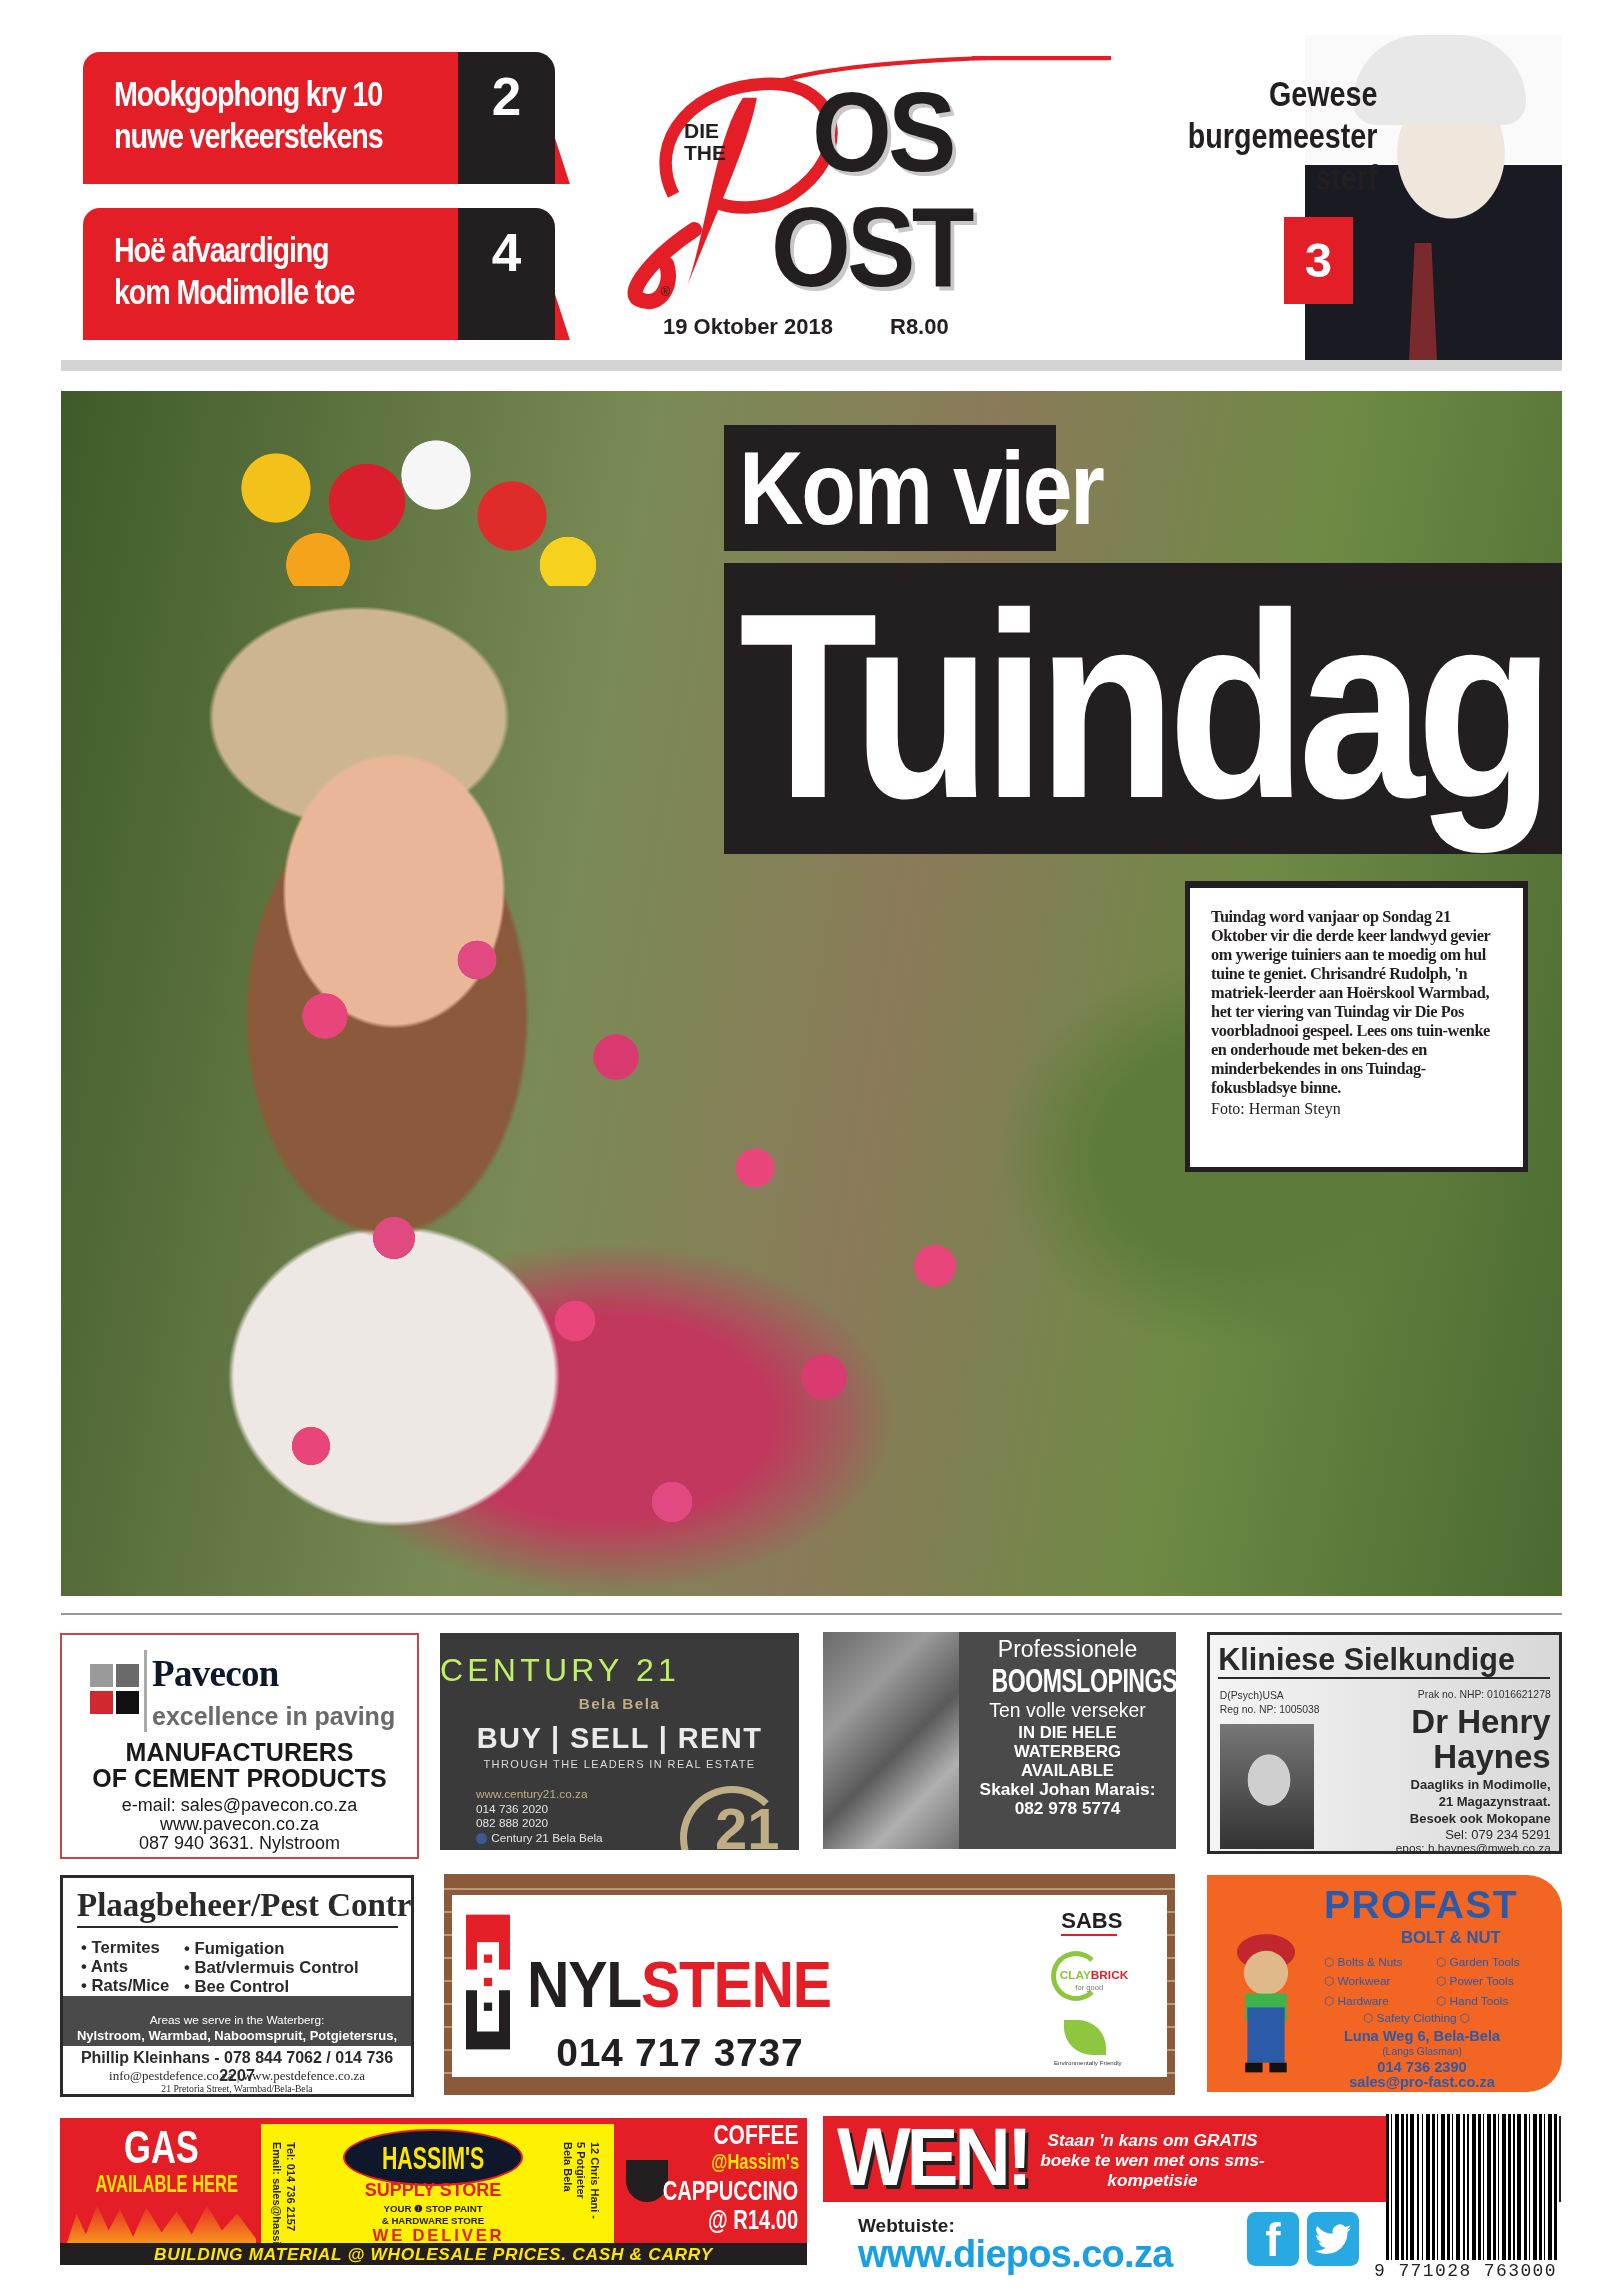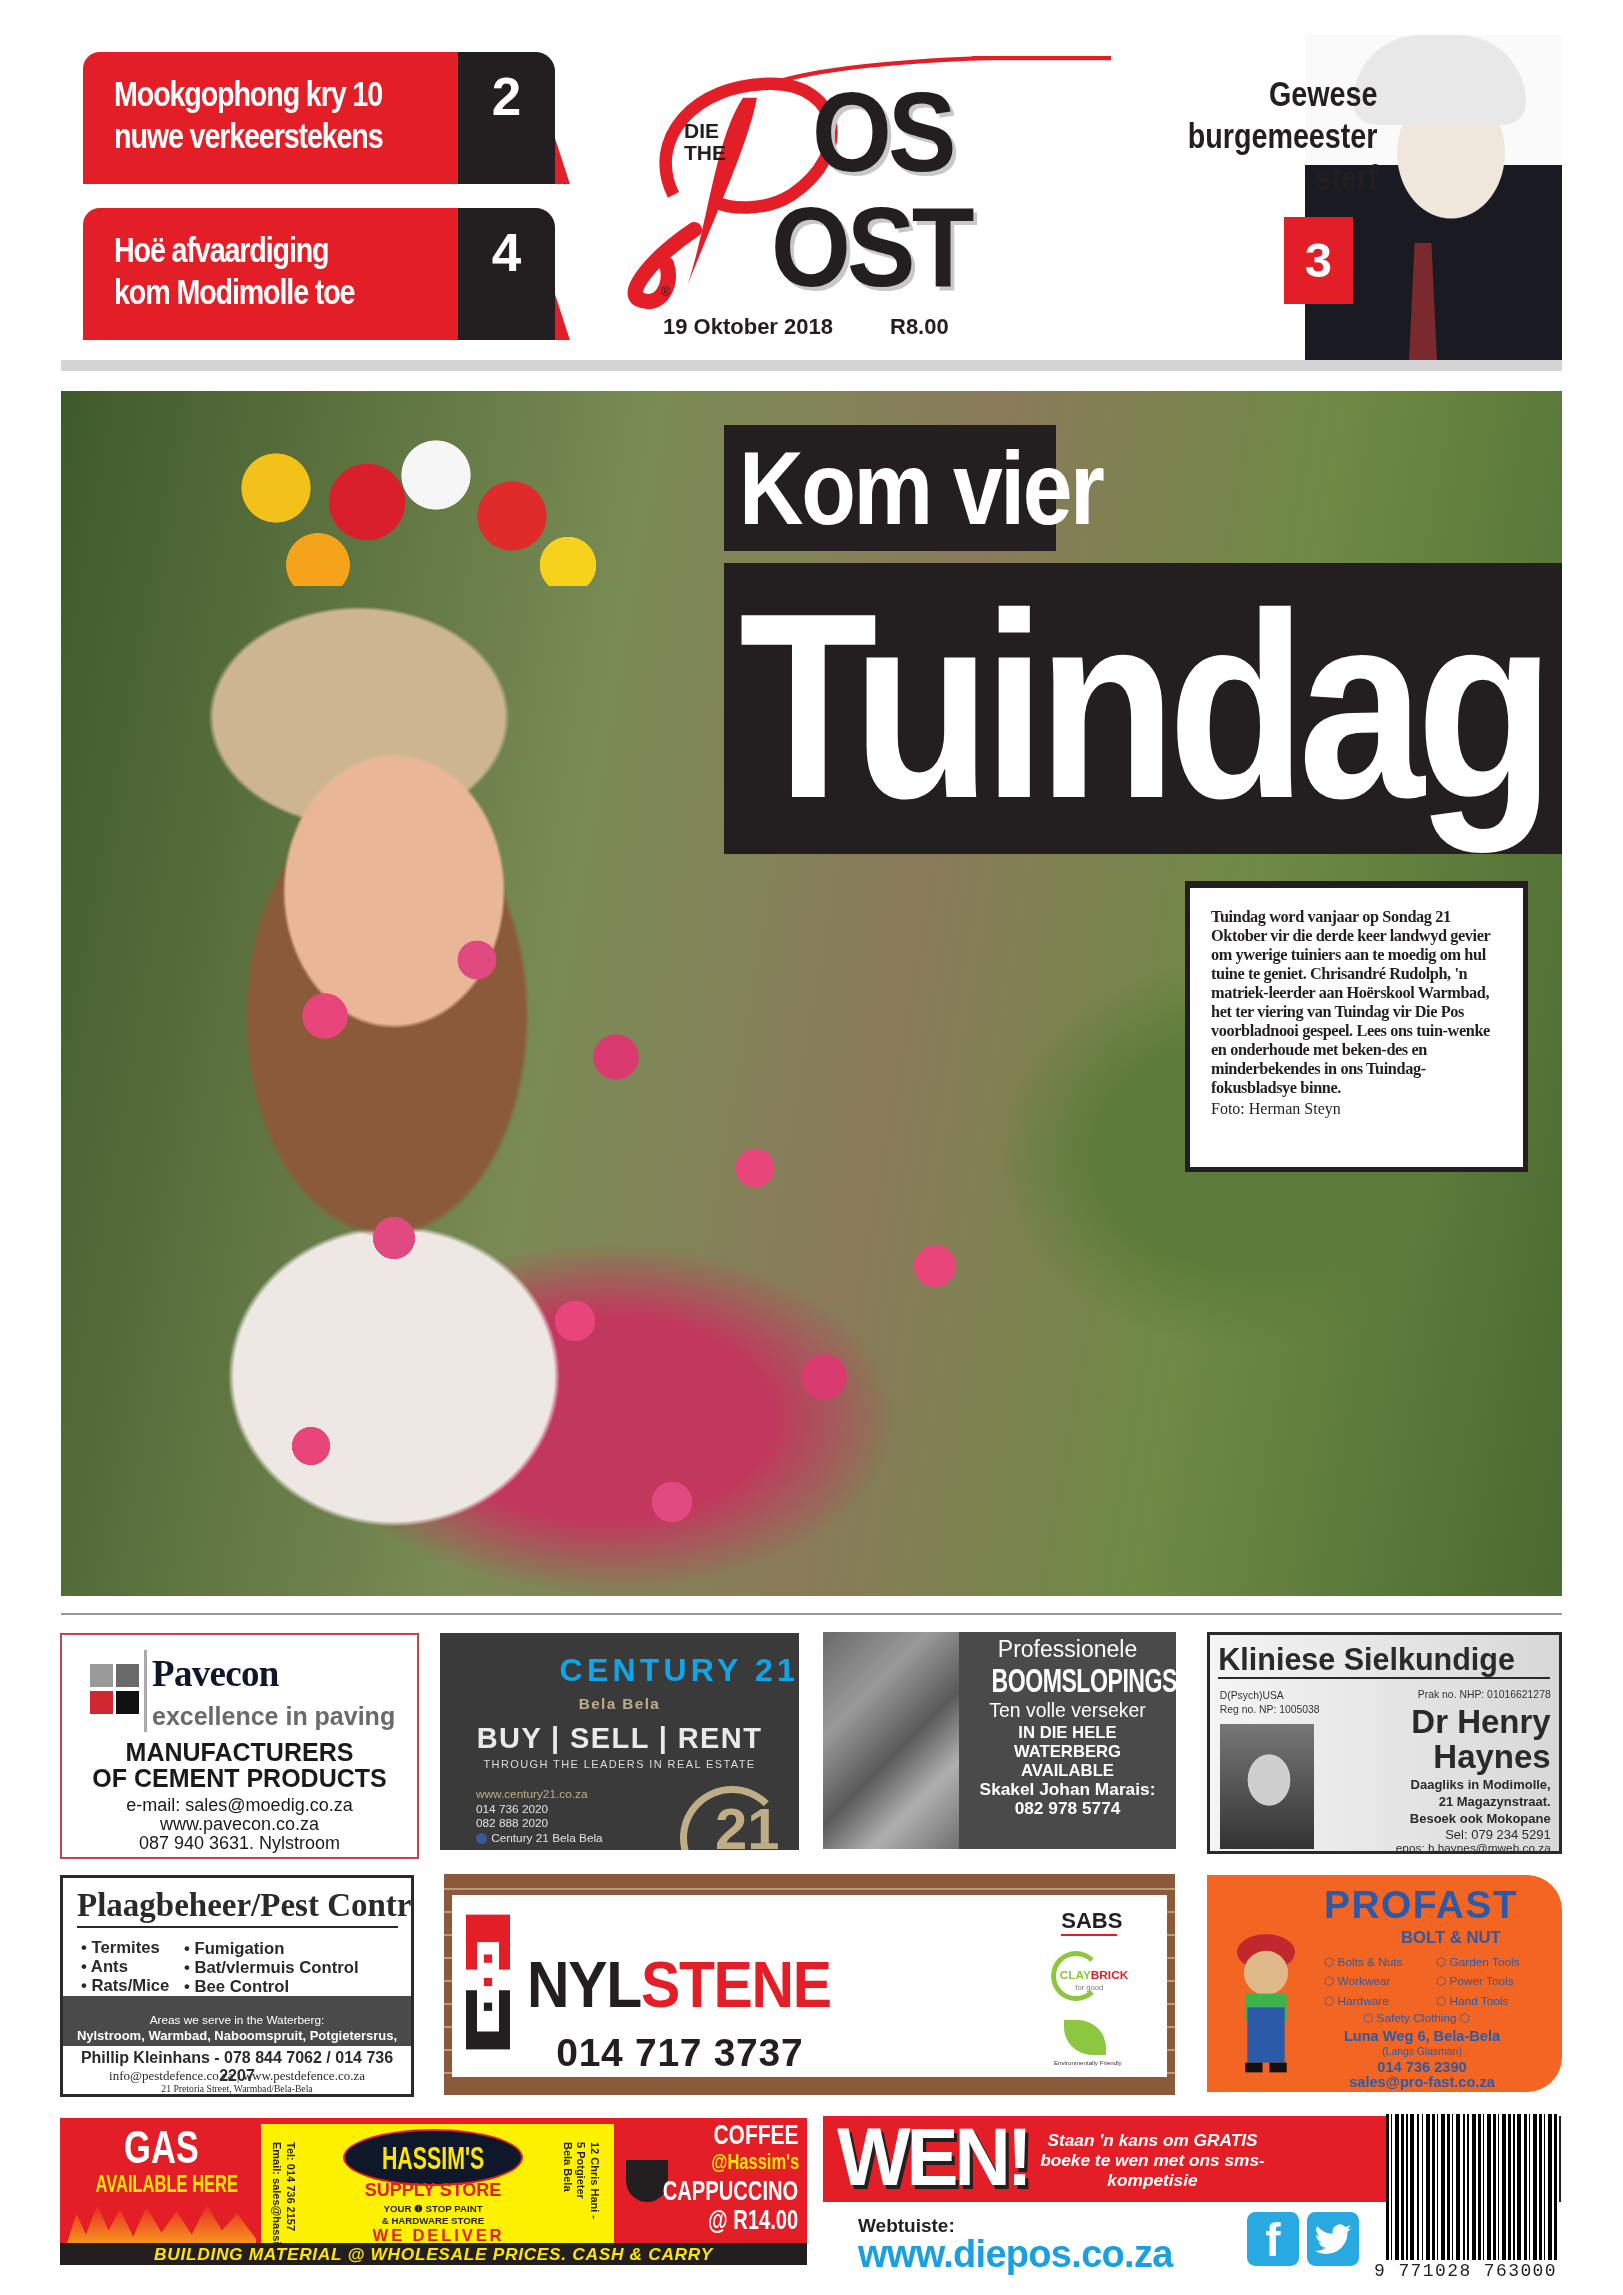--- a/index.html
+++ b/index.html
@@ -78,21 +78,21 @@
   .pavecon { left: 60px; top: 1633px; width: 359px; height: 226px; border: 2.1px solid #c0484a; background: #fff; }
   .pavecon .sq { position: absolute; width: 23px; height: 23px; }
   .pavecon .brand { position: absolute; left: 90px; top: 9.7px; font-family: "Liberation Serif", serif; font-weight: 700; font-size: 37px; line-height: 58px; color: #0f172a; letter-spacing: -0.7px; }
   .pavecon .vbar { position: absolute; left: 82px; top: 15.3px; width: 2.8px; height: 82px; background: #aaa; }
   .pavecon .tag { position: absolute; left: 90px; top: 67px; font-size: 25px; color: #6a6a6a; font-weight: 700; }
   .pavecon .manu { position: absolute; left: 0; top: 104px; width: 100%; text-align: center; font-weight: 700; font-size: 25px; line-height: 26px; color: #1a1a1a; }
   .pavecon .contact { position: absolute; left: 0; top: 161px; width: 100%; text-align: center; font-size: 18px; line-height: 19px; color: #1a1a1a; }
 
   
   .c21 { left: 440px; top: 1633px; width: 359px; height: 217px; background: #3a3a3a; color: #fff; }
-  .c21 .logo { position: absolute; left: 0; top: 19.4px; width: 100%; text-align: right; font-weight: 700; font-size: 32px; letter-spacing: 4.2px; color: #0ea5e9; }
+  .c21 .logo { position: absolute; left: 0; top: 19.4px; width: 100%; text-align: left; font-weight: 400; font-size: 32px; letter-spacing: 4.2px; color: #bef264; }
   .c21 .loc { position: absolute; left: 0; top: 62px; width: 100%; text-align: center; font-size: 15.3px; color: #bfae85; font-weight: 700; letter-spacing: 1.4px; }
   .c21 .bsr { position: absolute; left: 0; top: 89px; width: 100%; text-align: center; font-weight: 700; font-size: 29px; letter-spacing: 1.4px; color: #eaeaea; }
   .c21 .thru { position: absolute; left: 0; top: 125px; width: 100%; text-align: center; font-size: 11px; letter-spacing: 1.4px; color: #dcdcdc; }
   .c21 .lines { position: absolute; left: 36px; top: 154px; font-size: 11.8px; line-height: 14.6px; color: #e2e2e2; }
   .c21 .lines .web { color: #bfae85; }
   .c21 .ring { position: absolute; right: 15.3px; top: 153px; width: 104px; height: 104px; border: 7px solid #bfae85; border-radius: 50%; border-right-color: transparent; }
   .c21 .big21 { position: absolute; right: 19.4px; top: 162px; font-weight: 700; font-size: 58px; color: #bfae85; }
 
   
   .boom { left: 823px; top: 1632px; width: 353px; height: 217px; background: #4a4a4a; }
@@ -252,21 +252,21 @@
   <div class="sq" style="left:28px;top:56px;background:#d0282e;"></div>
   <div class="sq" style="left:54px;top:56px;background:#111;"></div>
   <div class="vbar"></div>
   <div class="brand">Pavecon</div>
   <div class="tag">excellence in paving</div>
   <div class="manu">
     <div>MANUFACTURERS</div>
     <div>OF CEMENT PRODUCTS</div>
   </div>
   <div class="contact">
-    <div>e-mail: sales@moedig.co.za</div>
+    <div>e-mail: sales@pavecon.co.za</div>
     <div>www.pavecon.co.za</div>
     <div>087 940 3631. Nylstroom</div>
   </div>
 </div>
 
 <div class="ad c21">
   <div class="logo">CENTURY 21</div>
   <div class="loc">Bela Bela</div>
   <div class="bsr">BUY | SELL | RENT</div>
   <div class="thru">THROUGH THE LEADERS IN REAL ESTATE</div>

